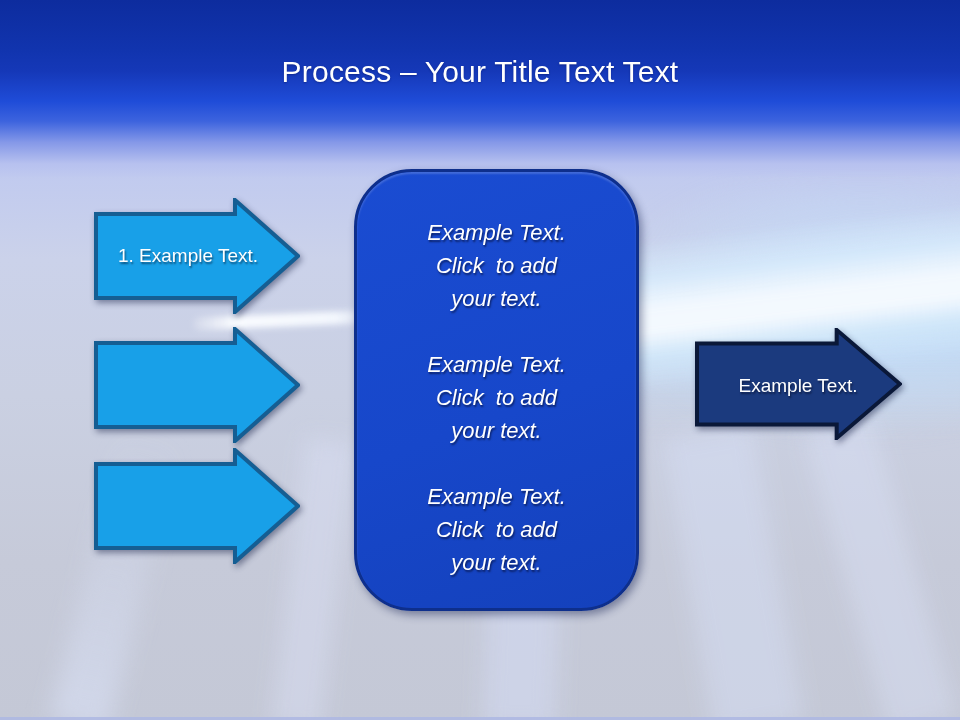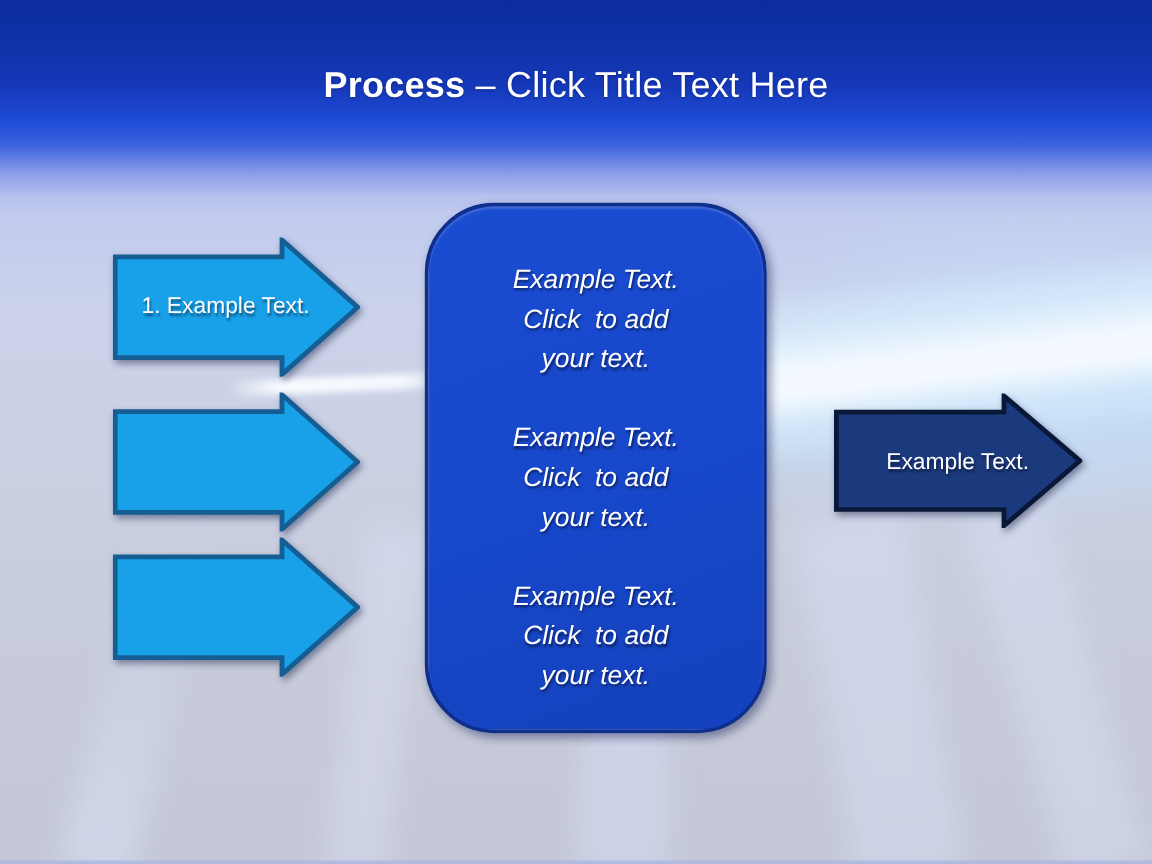--- a/index.html
+++ b/index.html
@@ -65,21 +65,21 @@
     background: linear-gradient(180deg,
       #0D2C9E 0%, #1134AE 28%, #1538B8 40%, #1F4CD8 57%,
       #3C63DE 68%, #8598E8 80%, #B7C1EF 92%, rgba(192,201,240,0) 100%);
   }
   .slide-title {
     position: absolute; left: 0; top: 55px; width: 960px;
     text-align: center; color: #FFFFFF;
     font-size: 30px; letter-spacing: 0.2px;
     text-shadow: 0 1px 2px rgba(0,10,60,0.35);
   }
-  .slide-title .t-bold { font-weight: bold; }
+  .slide-title .t-bold { font-weight: normal; }
 
   
   .arrow { position: absolute; width: 206px; height: 116px; }
   .arrow svg { display: block; filter: drop-shadow(2px 3px 3px rgba(10,20,60,0.45)); }
   .arrow-left  svg polygon { fill: #18A0E8; stroke: #155E93; stroke-width: 4; }
   .arrow-right svg polygon { fill: #1B3A7E; stroke: #0A1838; stroke-width: 4; }
   .arrow-label {
     position: absolute; top: 16px; height: 84px; left: 8px; width: 172px;
     display: flex; align-items: center; justify-content: center;
     color: #FFFFFF; font-size: 19px; white-space: pre;
@@ -117,21 +117,21 @@
 <div class="streak-left"></div>
 <div class="ray ray1"></div>
 <div class="ray ray2"></div>
 <div class="ray ray3"></div>
 <div class="ray ray4"></div>
 <div class="ray ray5"></div>
 <div class="bottom-strip"></div>
 
 <div class="header">
   <div class="slide-title">
-    <span class="t-bold">Process </span><span>– Click Title Text Here</span>
+    <span class="t-bold">Process </span><span>– Your Title Text Text</span>
   </div>
 </div>
 
 <div class="arrow arrow-left a1">
   <svg width="206" height="116" viewBox="0 0 206 116">
     <polygon points="2,16 141,16 141,2 204,58 141,114 141,100 2,100"></polygon>
   </svg>
   <div class="arrow-label">1. Example Text.</div>
 </div>
 <div class="arrow arrow-left a2">

